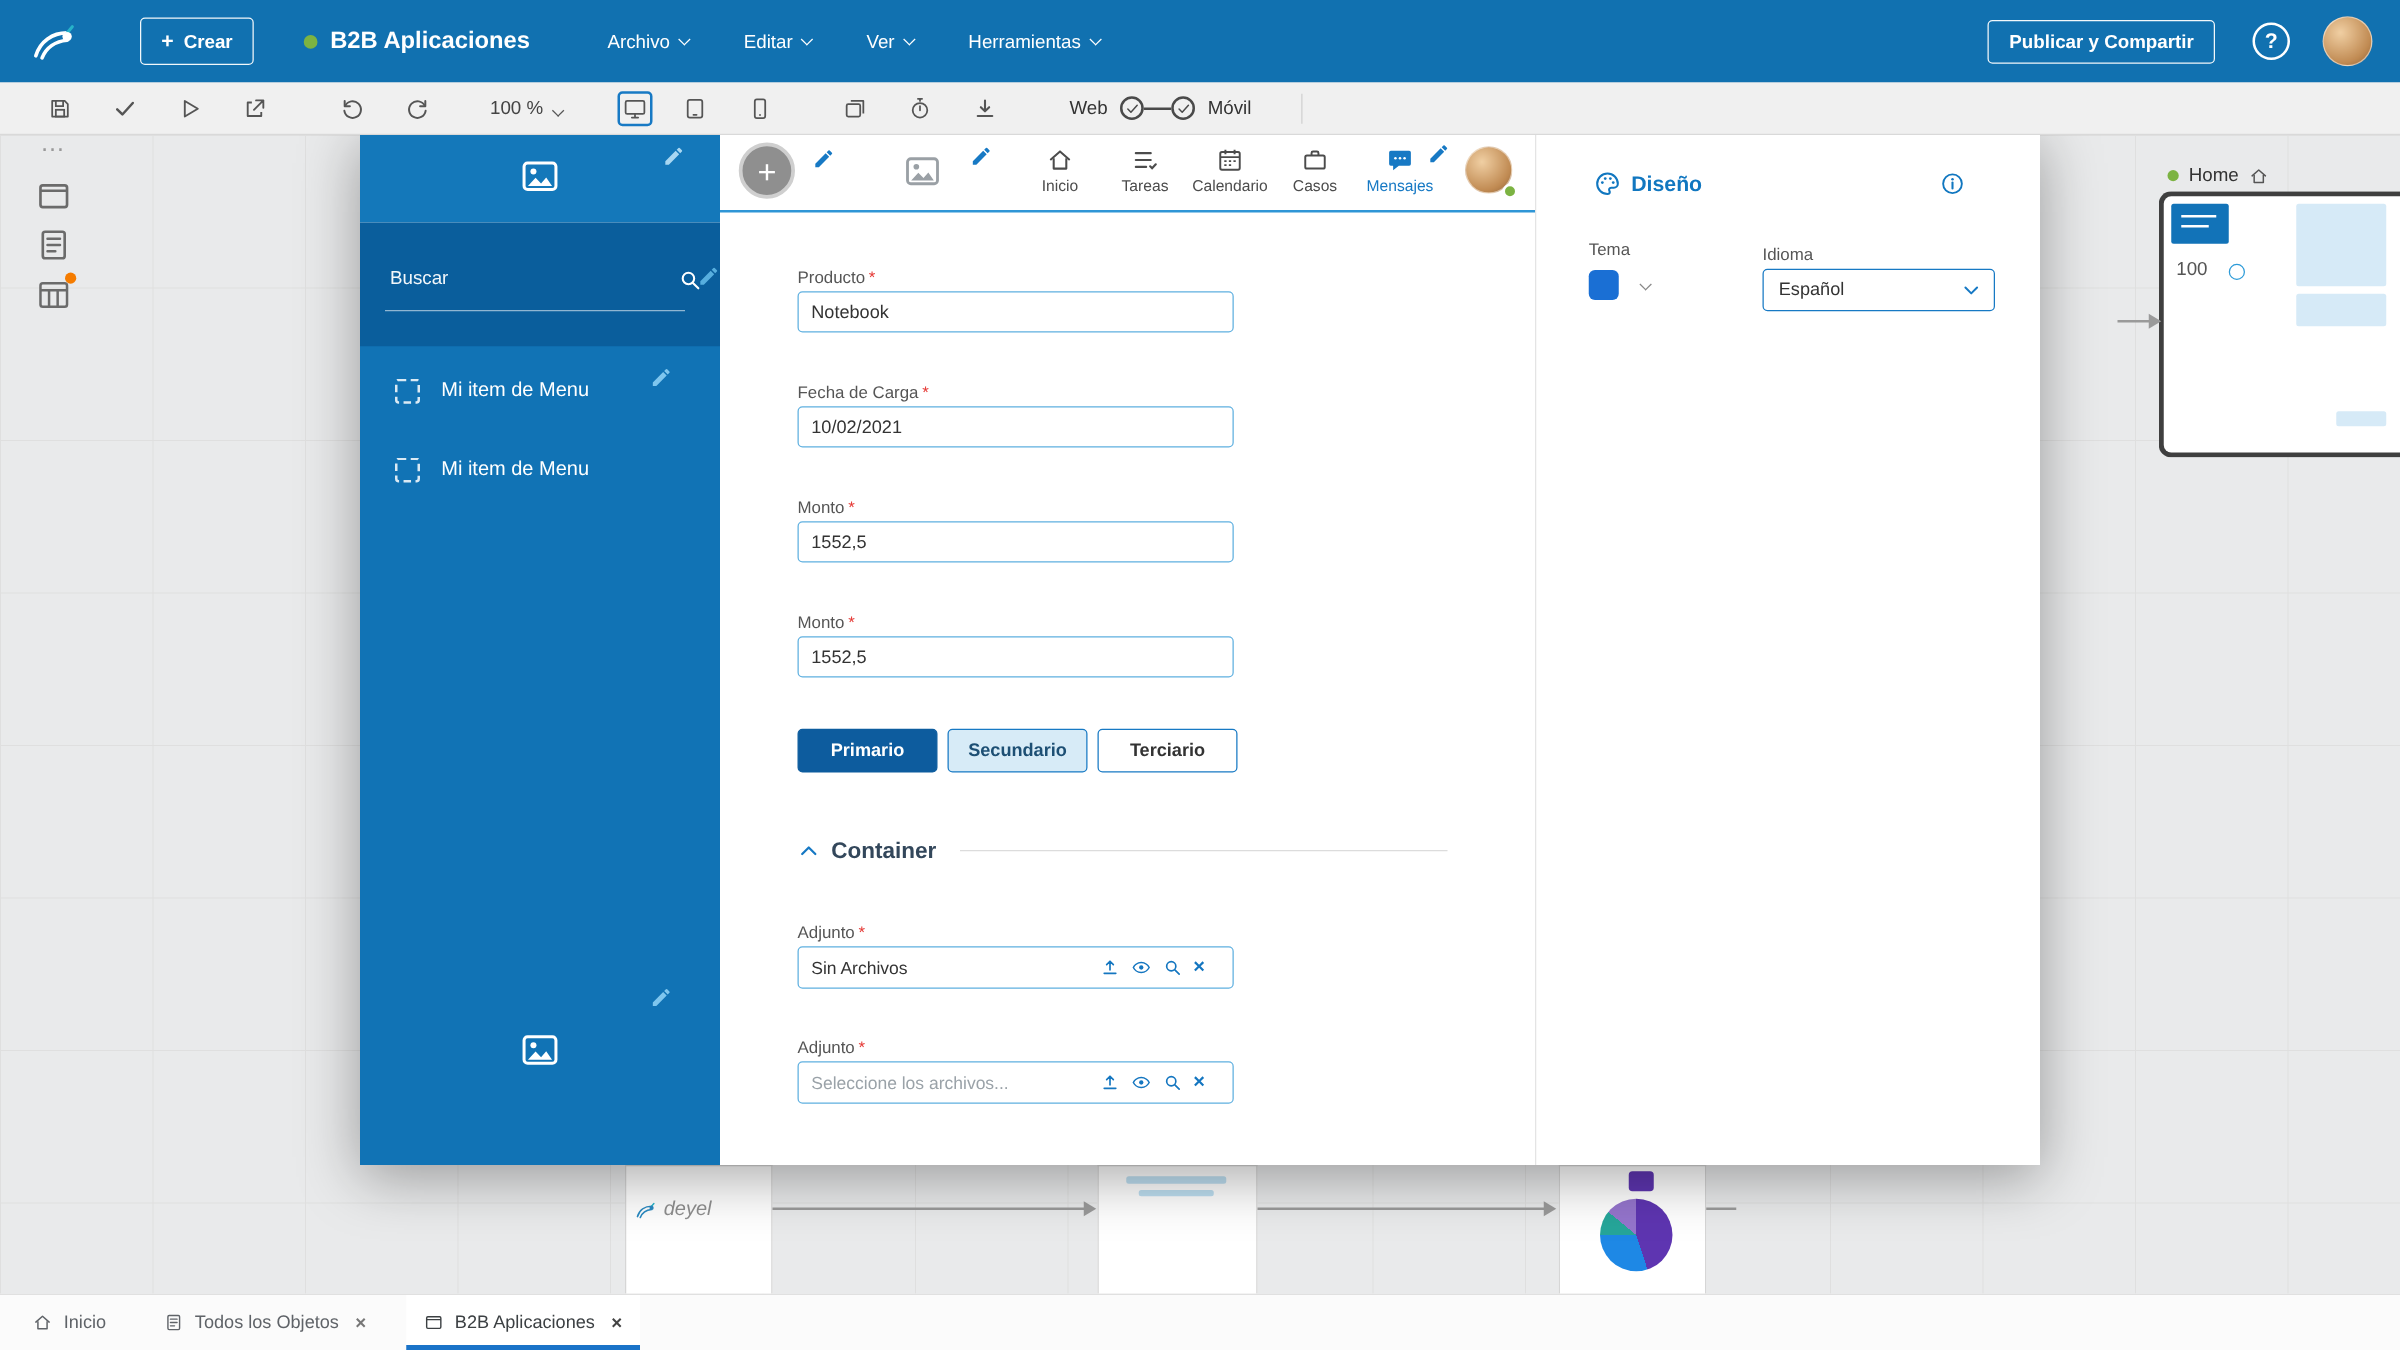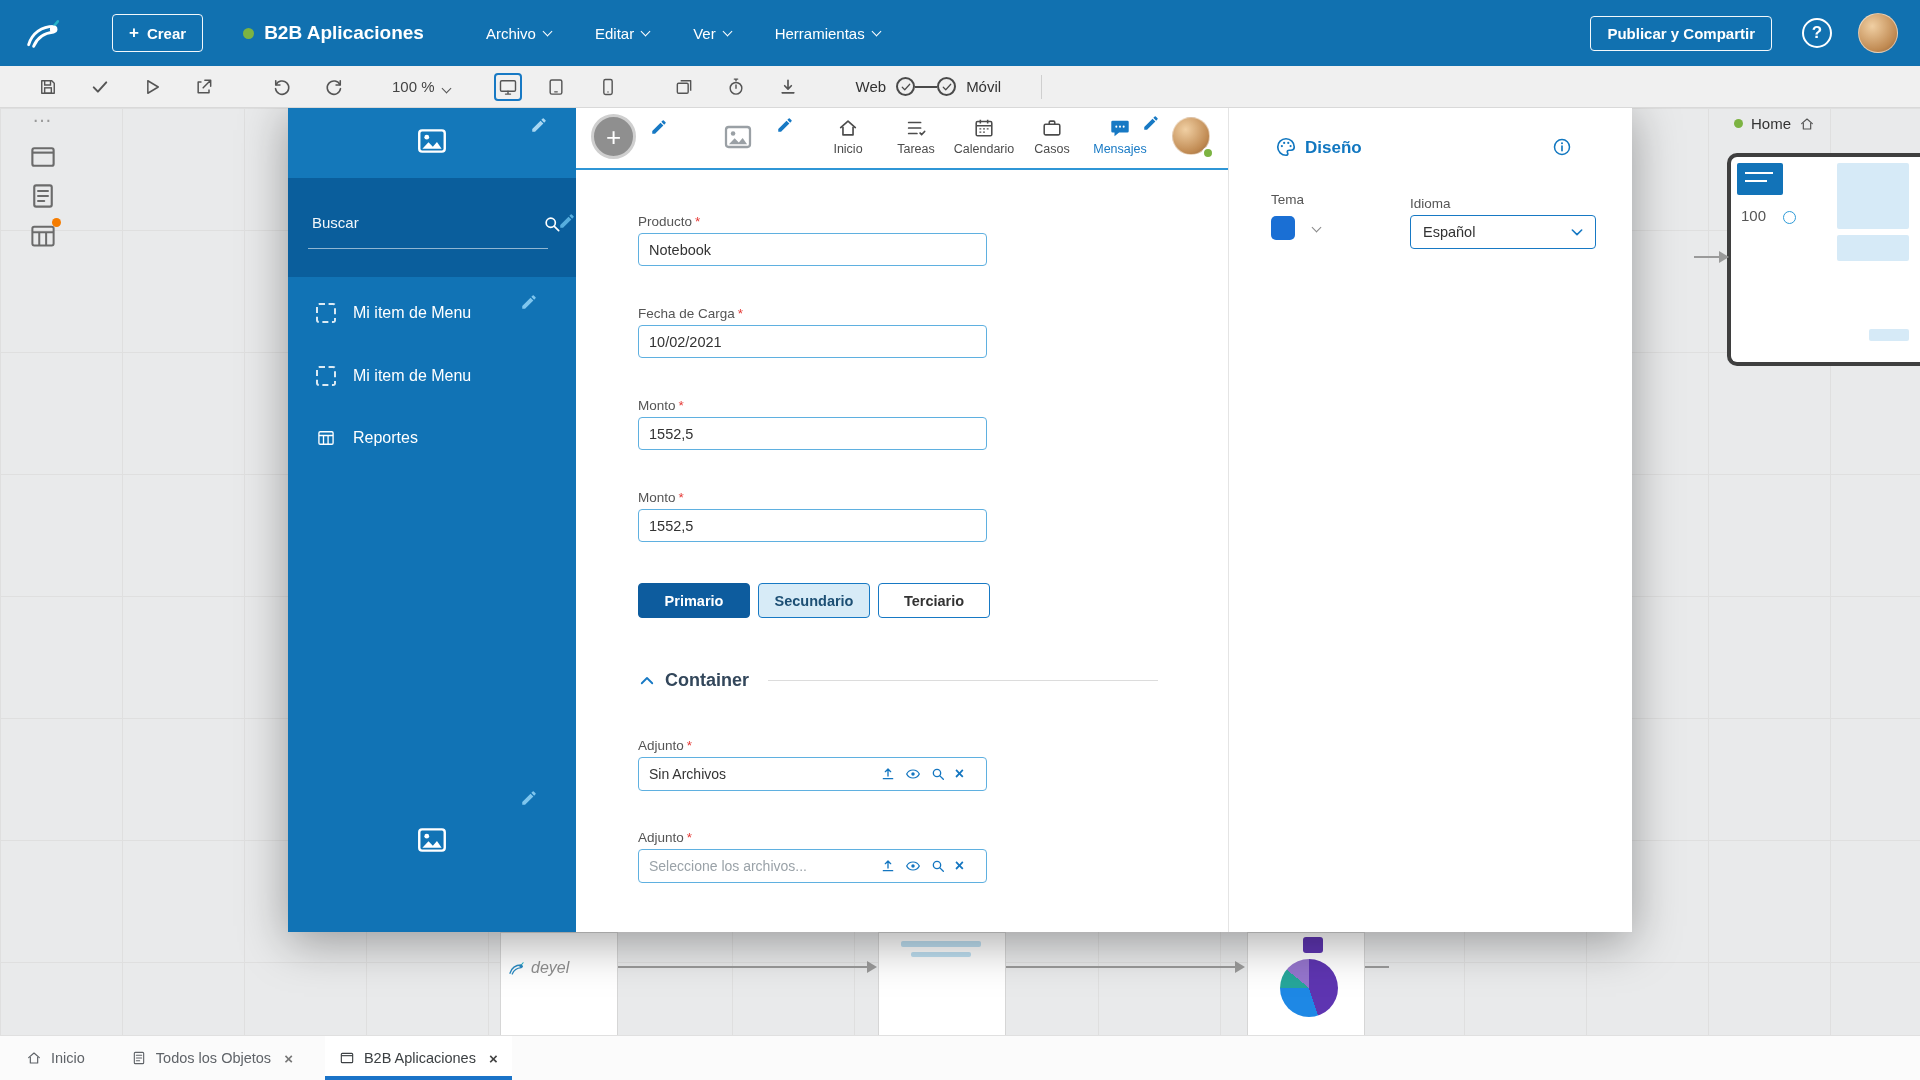--- a/index.html
+++ b/index.html
@@ -33,21 +33,21 @@
 .vdiv{width:1px;height:24px;background:#cfcfcf;margin-right:32px}
 
 #canvas{position:absolute;left:0;top:108px;width:1920px;height:927px;background-color:#e9eaeb;background-image:linear-gradient(#dfdfdf 1px,transparent 1px),linear-gradient(90deg,#dfdfdf 1px,transparent 1px);background-size:122px 122px;z-index:1}
 .cicon{position:absolute;color:#6b6b6b;cursor:pointer}
 .arrow{position:absolute;height:2px;background:#9a9a9a}
 .arrow.head::after{content:"";position:absolute;right:-9px;top:-5px;border-left:10px solid #9a9a9a;border-top:6px solid transparent;border-bottom:6px solid transparent}
 .frame{position:absolute;background:#fff;border:1px solid #d6d6d6;border-bottom:none}
 .bluebar{background:#bfe0f2;border-radius:2px;position:absolute}
 
 #home-frame{position:absolute;left:1727px;top:45px;width:193px;height:213px;background:#fff;border:4px solid #3f3f3f;border-right:none;border-radius:10px 0 0 10px}
-#home-label{position:absolute;left:1734px;top:7px;display:flex;align-items:center;gap:8px;font-size:15px;color:#333}
+#home-label{position:absolute;left:1734px;top:24px;display:flex;align-items:center;gap:8px;font-size:15px;color:#333}
 
 #modal{position:absolute;left:288px;top:104px;width:1344px;height:828px;z-index:20;box-shadow:0 10px 45px rgba(0,0,0,.35);background:#fff}
 #modal-close{position:absolute;left:1633px;top:80px;z-index:30;font-size:20px;font-weight:700;color:#3a3a3a;cursor:pointer}
 
 #sb{position:absolute;left:0;top:0;width:288px;height:828px;overflow:hidden}
 .sb-top{position:relative;height:74px;background:#1478ba}
 .sb-search{position:relative;height:123px;background:#0a5e9c;color:#fff}
 .sb-search .slabel{position:absolute;left:24px;top:36px;font-size:15px;color:rgba(255,255,255,.95)}
 .sb-search .sline{position:absolute;left:20px;right:28px;top:70px;height:1px;background:rgba(255,255,255,.55)}
 .sb-menu{position:absolute;top:173px;left:0;right:0;bottom:0;background:#1173b5}
@@ -427,26 +427,20 @@
         </svg>
     </div>
     <div class="sb-menu">
       <div class="sb-item" style="top:14px">
         <span class="dashed"></span>
         <span>Mi item de Menu</span>
       </div>
       <div class="sb-item" style="top:77px">
         <span class="dashed"></span>
         <span>Mi item de Menu</span>
-      </div>
-      <div class="sb-item" style="top:139px">
-        <svg class="s20" style="color:#fff">
-            <use href="#s-table"></use>
-          </svg>
-        <span>Reportes</span>
       </div>
       <svg class="s18 pencil" style="left:232px;top:16px;color:#7fc6ee">
           <use href="#s-pencil"></use>
         </svg>
       <svg class="s18 pencil" style="left:232px;top:512px;color:#7fc6ee">
           <use href="#s-pencil"></use>
         </svg>
       <svg class="s34" style="position:absolute;left:127px;top:546px;color:#fff">
           <use href="#s-pic"></use>
         </svg>

